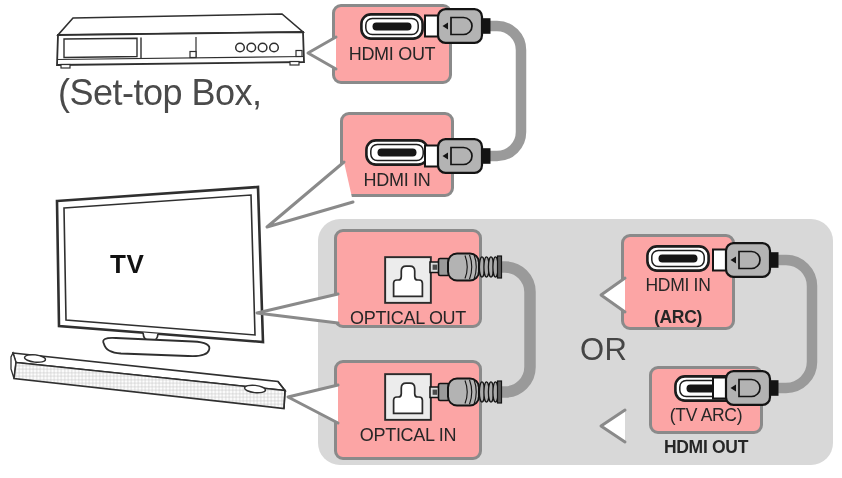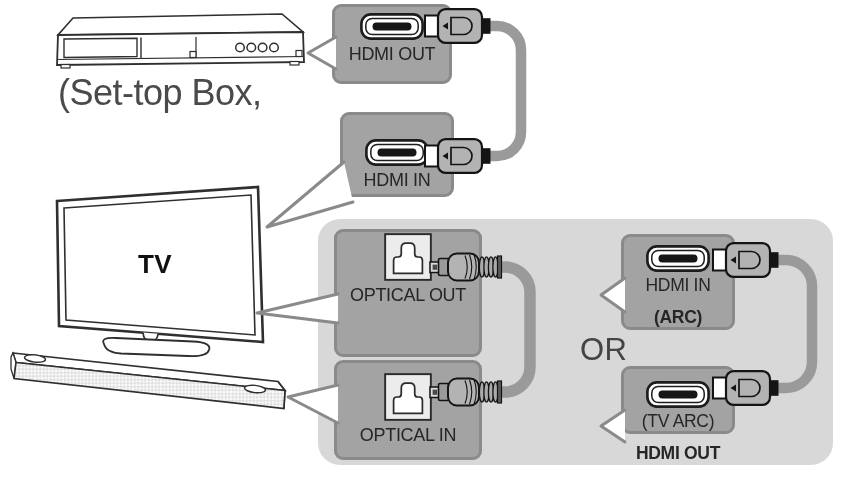--- a/index.html
+++ b/index.html
@@ -15,44 +15,44 @@
   html,body{margin:0;padding:0;background:#fff;}
   .stage{
     position:relative;width:842px;height:478px;background:#fff;overflow:hidden;
     font-family:"Liberation Sans","DejaVu Sans",sans-serif;
   }
   .panel{
     position:absolute;left:318px;top:219px;width:515px;height:246px;
     background:var(--panel);border-radius:22px;z-index:1;
   }
   .callout{
-    position:absolute;background:#a3a3a3;border:3px solid var(--callout-border);
+    position:absolute;background:#fca5a5;border:3px solid var(--callout-border);
     border-radius:9px;box-sizing:border-box;display:flex;flex-direction:column;
     align-items:center;z-index:2;
   }
   .co-hdmi-out{left:332px;top:4px;width:120px;height:80px;padding-top:6px;}
   .co-hdmi-in{left:340px;top:112px;width:114px;height:85px;padding-top:24px;}
-  .co-optical-out{left:334px;top:229px;width:148px;height:128px;padding-top:1px;}
+  .co-optical-out{left:334px;top:229px;width:148px;height:99px;padding-top:24px;}
   .co-optical-in{left:334px;top:352px;width:148px;height:100px;padding-top:10px;margin-top:8px;}
   .co-hdmi-in-arc{left:621px;top:234px;width:114px;height:96px;padding-top:8px;}
-  .co-tv-arc{left:621px;top:366px;width:114px;height:68px;padding-top:12px;}
+  .co-tv-arc{left:649px;top:366px;width:114px;height:68px;padding-top:6px;}
   .icon-hdmi{width:64px;height:27px;flex:none;}
   .icon-optical{width:48px;height:48px;flex:none;}
   .co-label{
     margin-top:4px;font-size:18px;line-height:20px;letter-spacing:-0.3px;
     color:var(--label-text);white-space:nowrap;text-align:center;
   }
   .co-label.two{margin-top:3px;font-size:17.5px;}
   .co-label.two + .co-label.two{margin-top:12px;font-weight:bold;}
   .caption{
     position:absolute;left:58px;top:72px;z-index:4;
     font-size:36px;line-height:41px;color:var(--caption-text);letter-spacing:-0.5px;
   }
   .tv-label{
-    position:absolute;left:110px;top:249px;width:90px;text-align:center;z-index:4;
+    position:absolute;left:110px;top:249px;width:90px;z-index:4;
     font-size:26px;font-weight:bold;color:#111;letter-spacing:0.5px;
   }
   .or-label{
     position:absolute;left:568px;top:332px;z-index:4;
     font-size:31px;color:var(--or-text);letter-spacing:0.5px;margin-left:12px;
   }
   .overlay{position:absolute;left:0;top:0;z-index:3;pointer-events:none;}
   .defs-holder{position:absolute;width:0;height:0;overflow:hidden;}
   .dev{stroke:var(--device-line);}
   .cable{stroke:var(--cable);fill:none;}

